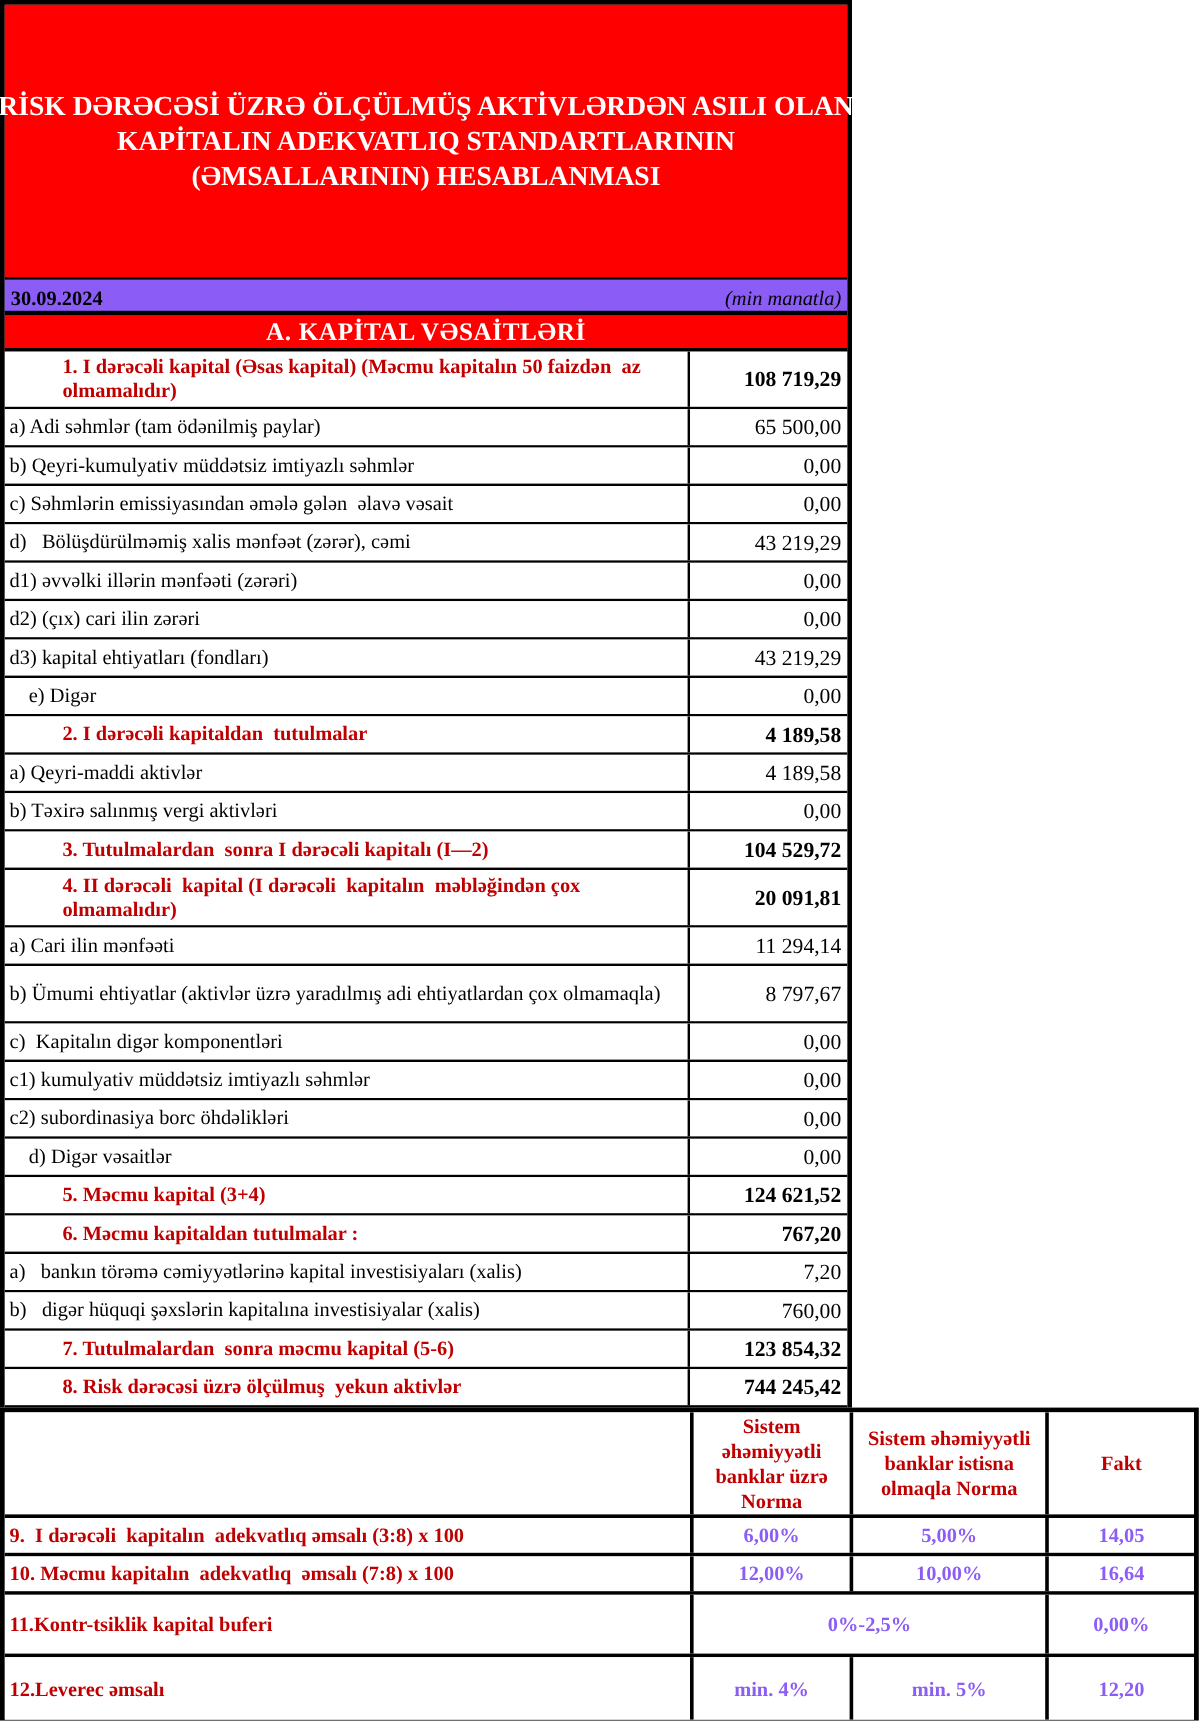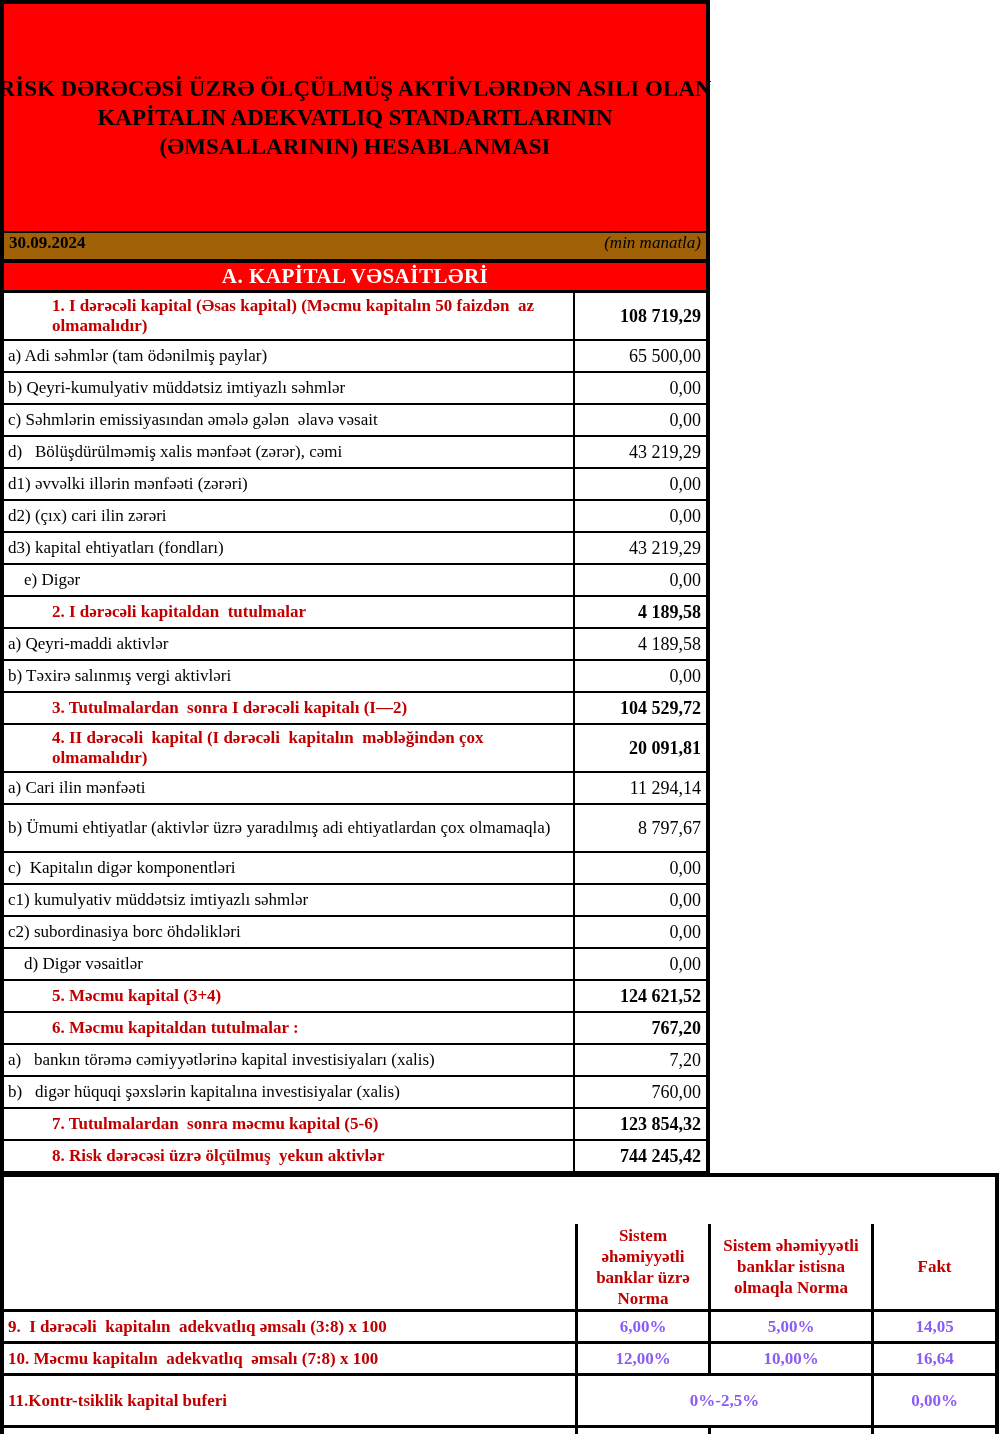--- a/index.html
+++ b/index.html
@@ -18,30 +18,30 @@
     border:4px solid #000;
     border-bottom:none;
   }
   .title-block {
     height:227px;
     background:#fe0000;
     display:flex; flex-direction:column;
     justify-content:center; align-items:center;
   }
   .title-line {
-    color:#000000; font-weight:bold;
+    color:#ffffff; font-weight:bold;
     font-size:23px; line-height:29px;
     text-align:center; white-space:nowrap;
   }
   .date-row {
     height:32px;
     border-top:2px solid #000;
     border-bottom:4px solid #000;
-    background:#a16207;
-    display:flex; align-items:flex-start; justify-content:space-between;
+    background:#8b5cf6;
+    display:flex; align-items:flex-end; justify-content:space-between;
     padding:0 5px;
   }
   .date-text { font-weight:bold; font-size:17px; }
   .unit-note { font-style:italic; font-size:17px; }
   .banner {
     height:30px;
     background:#fe0000;
     border-bottom:3px solid #000;
     display:flex; align-items:center; justify-content:center;
   }
@@ -65,21 +65,21 @@
   }
   .tv.emph { font-weight:bold; }
 
   
   .ratio {
     width:999px;
     border:4px solid #000;
   }
   .rrow { display:flex; border-bottom:3px solid #000; background:#fff; }
   .rrow:last-child { border-bottom:none; }
-  .rrow.rhead { height:88px;margin-top:47px; }
+  .rrow.rhead { height:88px; }
   .rrow.rdata { height:32px; }
   .rrow.rtall { height:52px; }
   .rc {
     border-right:3px solid #000;
     display:flex; align-items:center; justify-content:center;
     text-align:center; font-size:17px; line-height:21px;
   }
   .rc1 { width:574px; justify-content:flex-start; text-align:left; padding:1px 4px; white-space:pre-wrap; }
   .rc2 { width:133px; }
   .rc3 { width:163px; }

